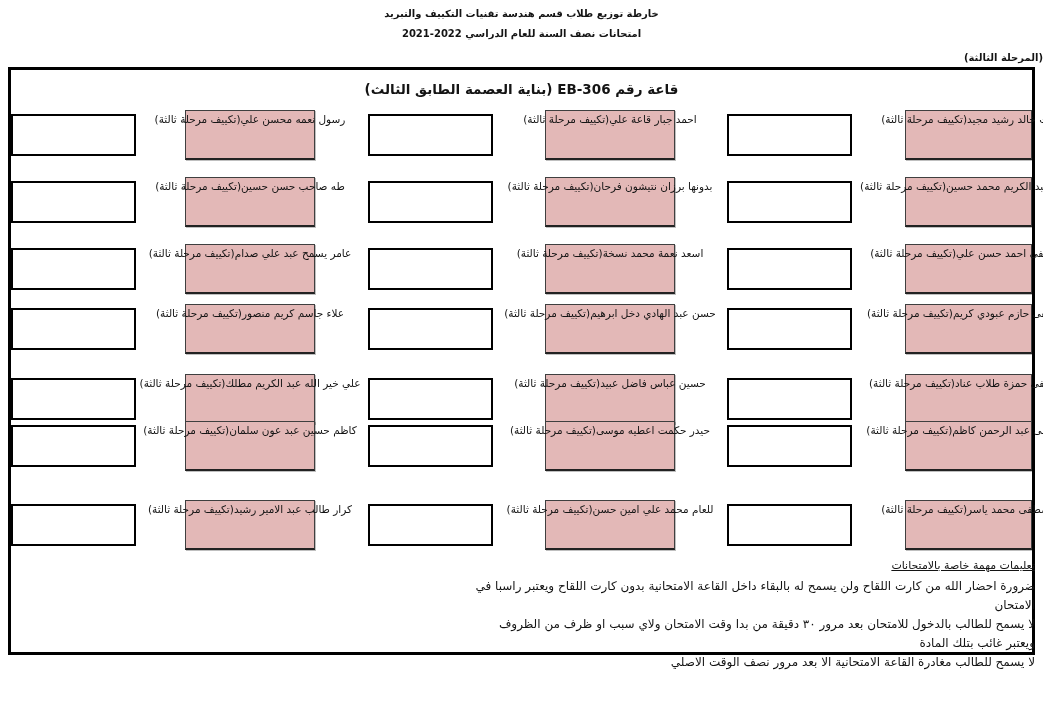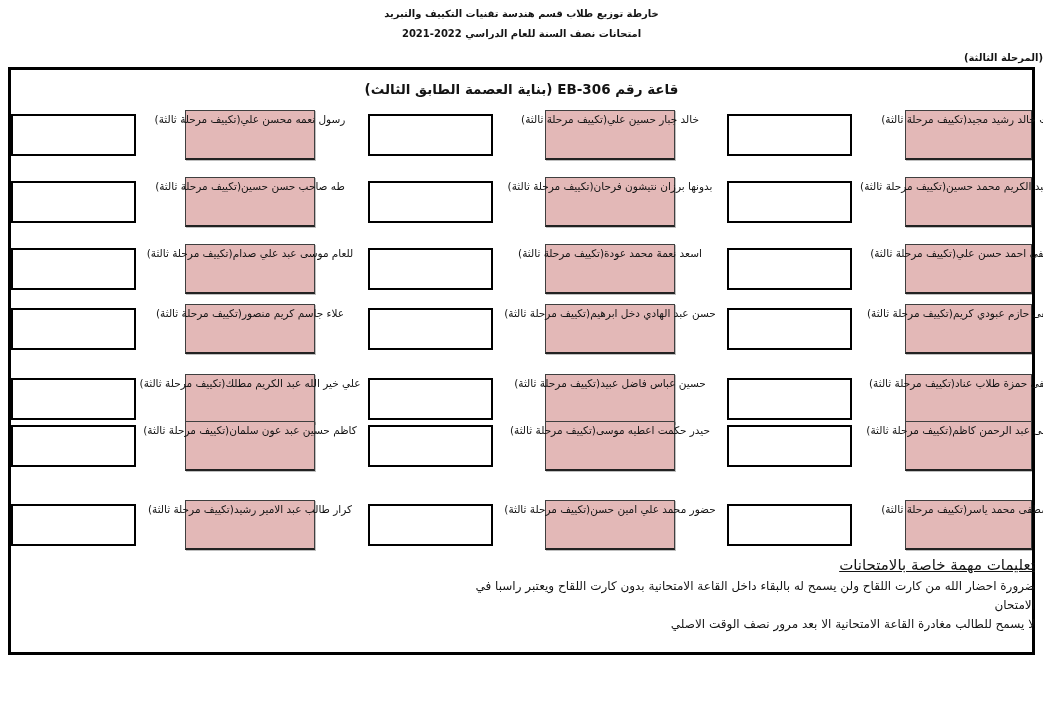--- a/index.html
+++ b/index.html
@@ -28,21 +28,21 @@
         box-shadow:1px 1px 0 rgba(0,0,0,.25);
         direction:rtl;text-align:center;display:flex;flex-direction:row;
         justify-content:center;font-size:10.5px;line-height:16px;}
   .seat .nm,.seat .lb{white-space:nowrap;}
   .c1{left:0}.c2{left:174px}.c3{left:357px}.c4{left:534px}
   .c5{left:716px}.c6{left:894px;width:127px}
 
   
   .instructions{position:absolute;top:556px;right:8px;width:560px;
                 direction:rtl;text-align:right;font-size:12px;line-height:19px;}
-  .instructions .head{text-decoration:underline;font-size:15px;margin-bottom:2px;}
+  .instructions .head{text-decoration:underline;font-size:11px;margin-bottom:2px;}
 </style>
 </head>
 <body>
 
 <div class="titles">
   <div class="t1">خارطة توزيع طلاب قسم هندسة تقنيات التكييف والتبريد</div>
   <div class="t2">امتحانات نصف السنة للعام الدراسي 2022-2021</div>
   <div class="t3">(المرحلة الثالثة)</div>
 </div>
 
@@ -50,21 +50,21 @@
   <div class="hall-header">قاعة رقم EB-‎306 (بناية العصمة الطابق الثالث)</div>
 
   <div class="seat-row r1">
     <div class="box empty c1"></div>
     <div class="box seat c2">
       <div class="nm">رسول نعمه محسن علي</div>
       <div class="lb">(تكييف مرحلة ثالثة)</div>
     </div>
     <div class="box empty c3"></div>
     <div class="box seat c4">
-      <div class="nm">خالد جبار حسين علي</div>
+      <div class="nm">احمد جبار قاعة علي</div>
       <div class="lb">(تكييف مرحلة ثالثة)</div>
     </div>
     <div class="box empty c5"></div>
     <div class="box seat c6">
       <div class="nm">ليث خالد رشيد مجيد</div>
       <div class="lb">(تكييف مرحلة ثالثة)</div>
     </div>
   </div>
 
   <div class="seat-row r2">
@@ -81,26 +81,26 @@
     <div class="box empty c5"></div>
     <div class="box seat c6">
       <div class="nm">محمد عبد الكريم محمد حسين</div>
       <div class="lb">(تكييف مرحلة ثالثة)</div>
     </div>
   </div>
 
   <div class="seat-row r3">
     <div class="box empty c1"></div>
     <div class="box seat c2">
-      <div class="nm">للعام موسى عبد علي صدام</div>
+      <div class="nm">عامر يسمح عبد علي صدام</div>
       <div class="lb">(تكييف مرحلة ثالثة)</div>
     </div>
     <div class="box empty c3"></div>
     <div class="box seat c4">
-      <div class="nm">اسعد نعمة محمد عودة</div>
+      <div class="nm">اسعد نعمة محمد نسخة</div>
       <div class="lb">(تكييف مرحلة ثالثة)</div>
     </div>
     <div class="box empty c5"></div>
     <div class="box seat c6">
       <div class="nm">مصطفى احمد حسن علي</div>
       <div class="lb">(تكييف مرحلة ثالثة)</div>
     </div>
   </div>
 
   <div class="seat-row r4">
@@ -158,29 +158,30 @@
   </div>
 
   <div class="seat-row r7">
     <div class="box empty c1"></div>
     <div class="box seat c2">
       <div class="nm">كرار طالب عبد الامير رشيد</div>
       <div class="lb">(تكييف مرحلة ثالثة)</div>
     </div>
     <div class="box empty c3"></div>
     <div class="box seat c4">
-      <div class="nm">حضور محمد علي امين حسن</div>
+      <div class="nm">للعام محمد علي امين حسن</div>
       <div class="lb">(تكييف مرحلة ثالثة)</div>
     </div>
     <div class="box empty c5"></div>
     <div class="box seat c6">
       <div class="nm">مصطفى محمد ياسر</div>
       <div class="lb">(تكييف مرحلة ثالثة)</div>
     </div>
   </div>
 </div>
 
 <div class="instructions">
   <div class="head">تعليمات مهمة خاصة بالامتحانات</div>
   <div class="item">ضرورة احضار الله من كارت اللقاح ولن يسمح له بالبقاء داخل القاعة الامتحانية بدون كارت اللقاح ويعتبر راسبا في الامتحان</div>
+  <div class="item">لا يسمح للطالب بالدخول للامتحان بعد مرور ٣٠ دقيقة من بدا وقت الامتحان ولاي سبب او ظرف من الظروف ويعتبر غائب بتلك المادة</div>
   <div class="item">لا يسمح للطالب مغادرة القاعة الامتحانية الا بعد مرور نصف الوقت الاصلي</div>
 
 </div>
 
 </body></html>

